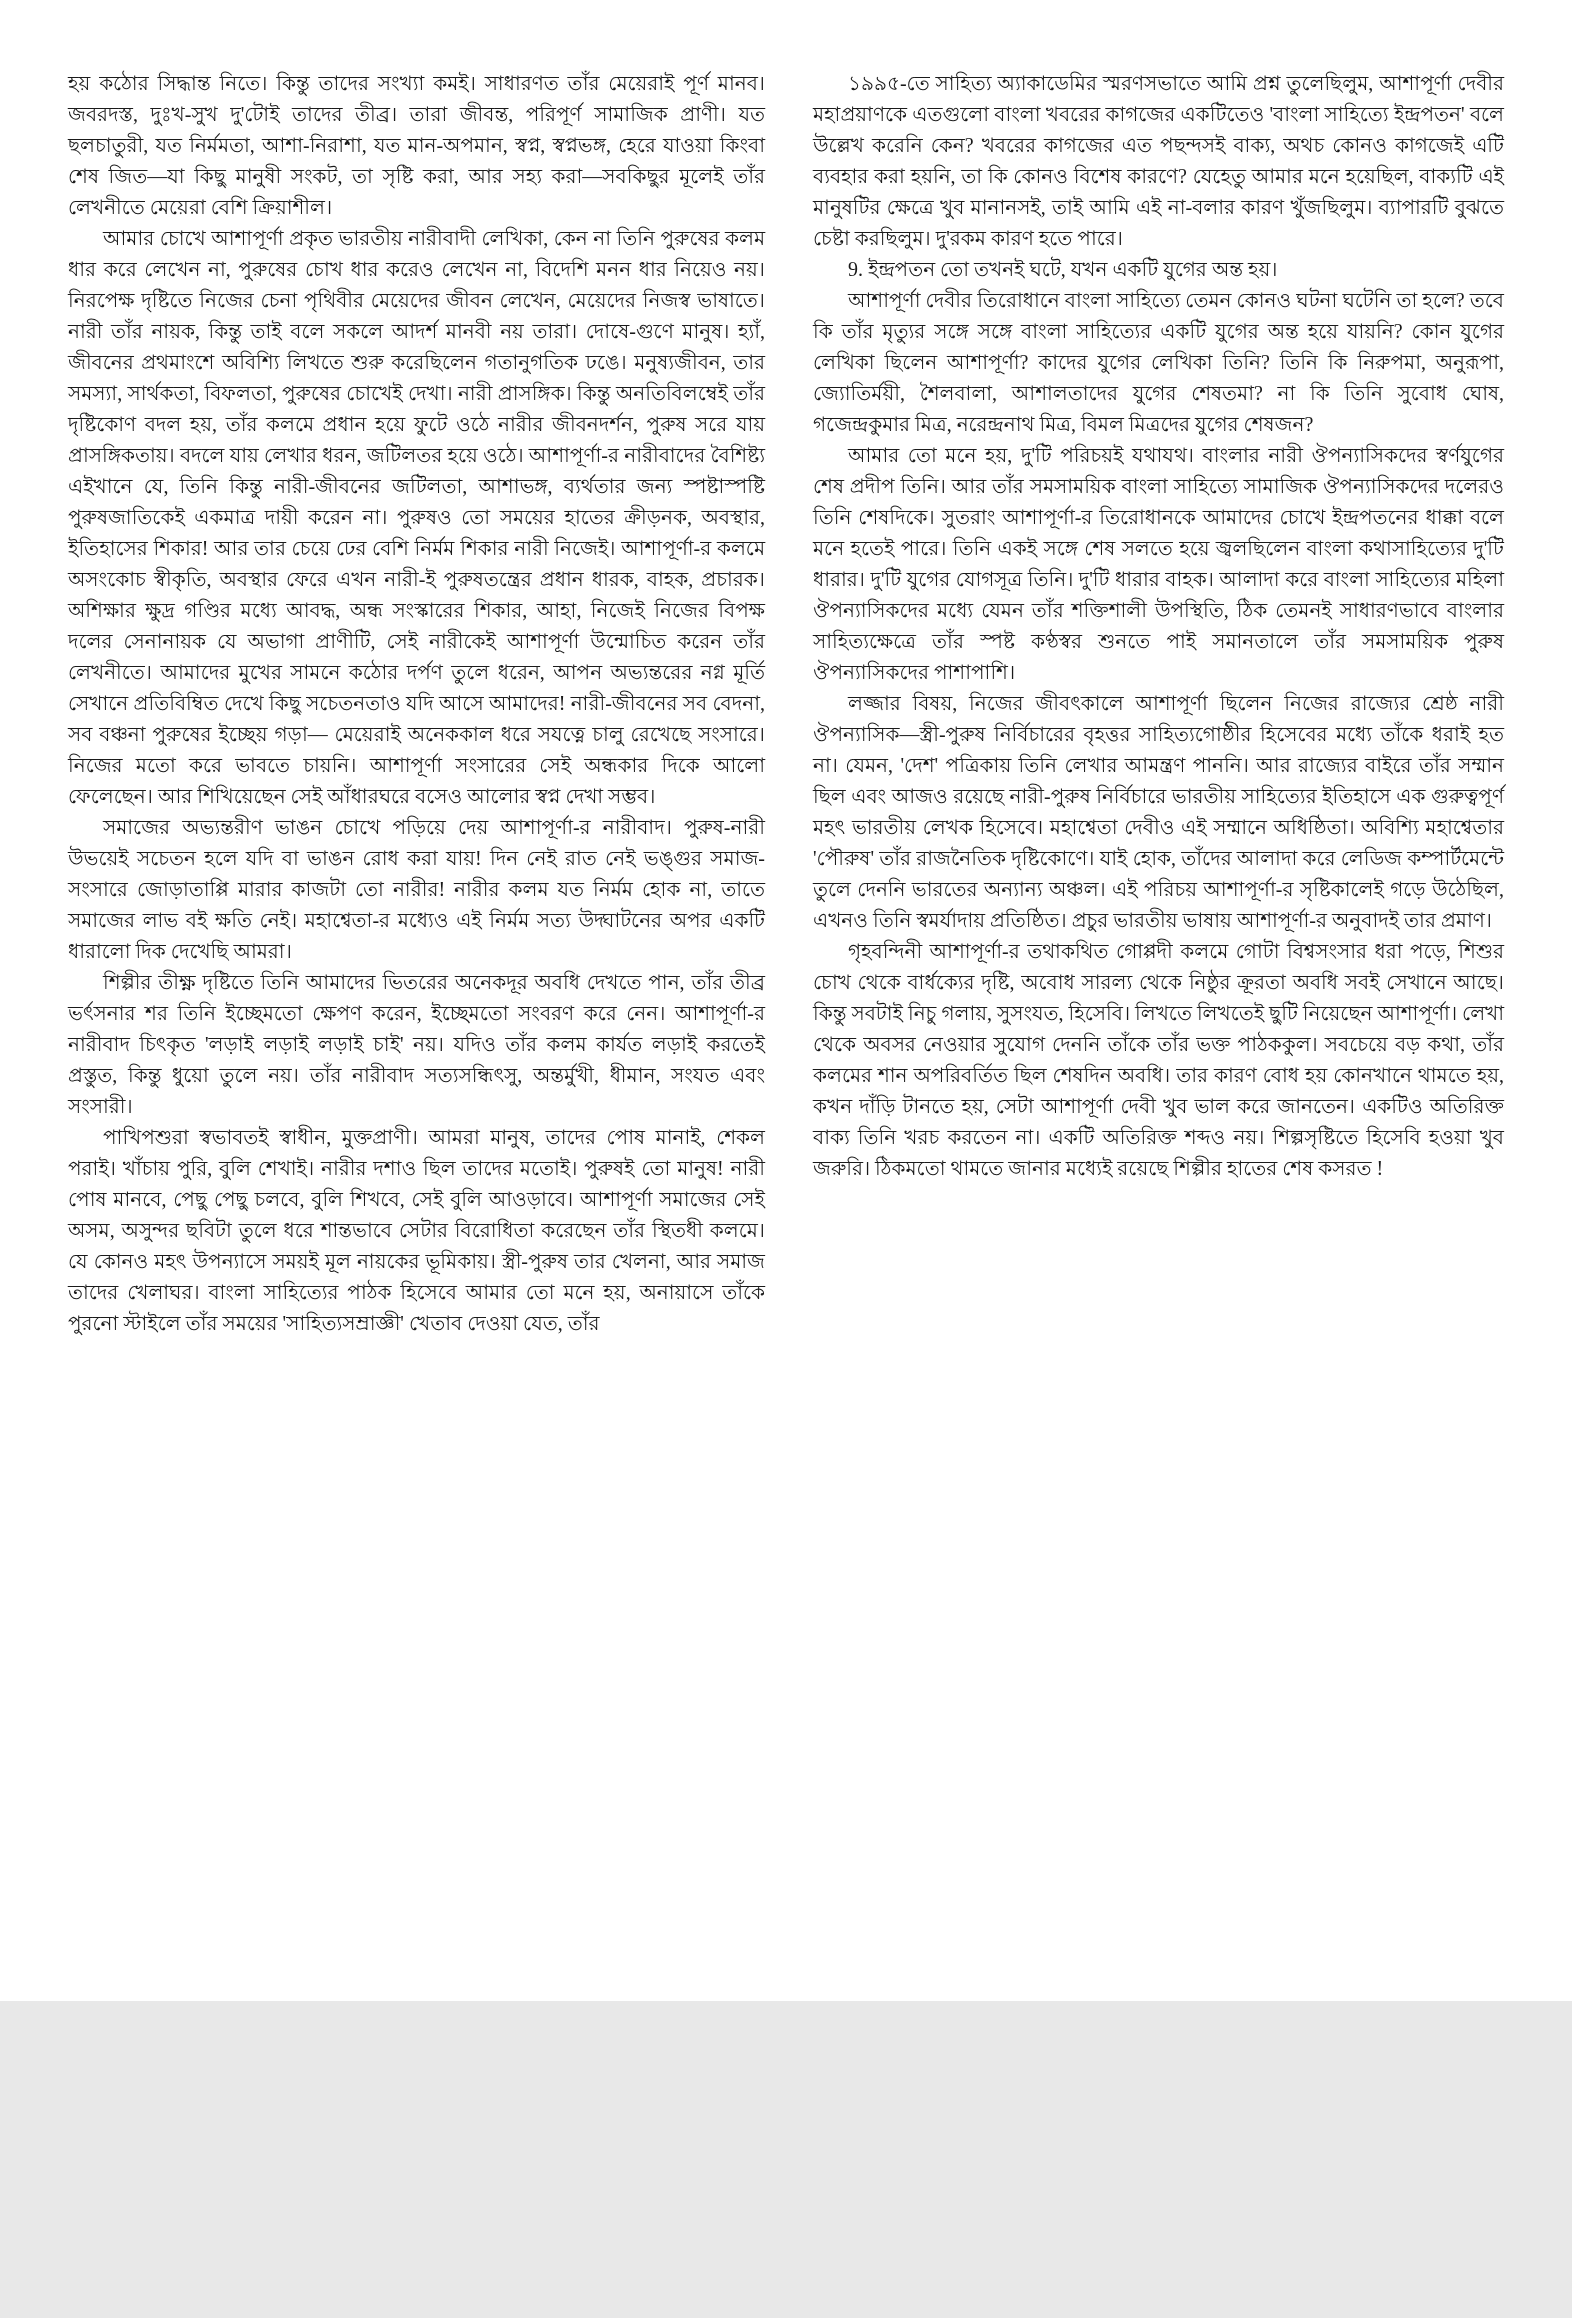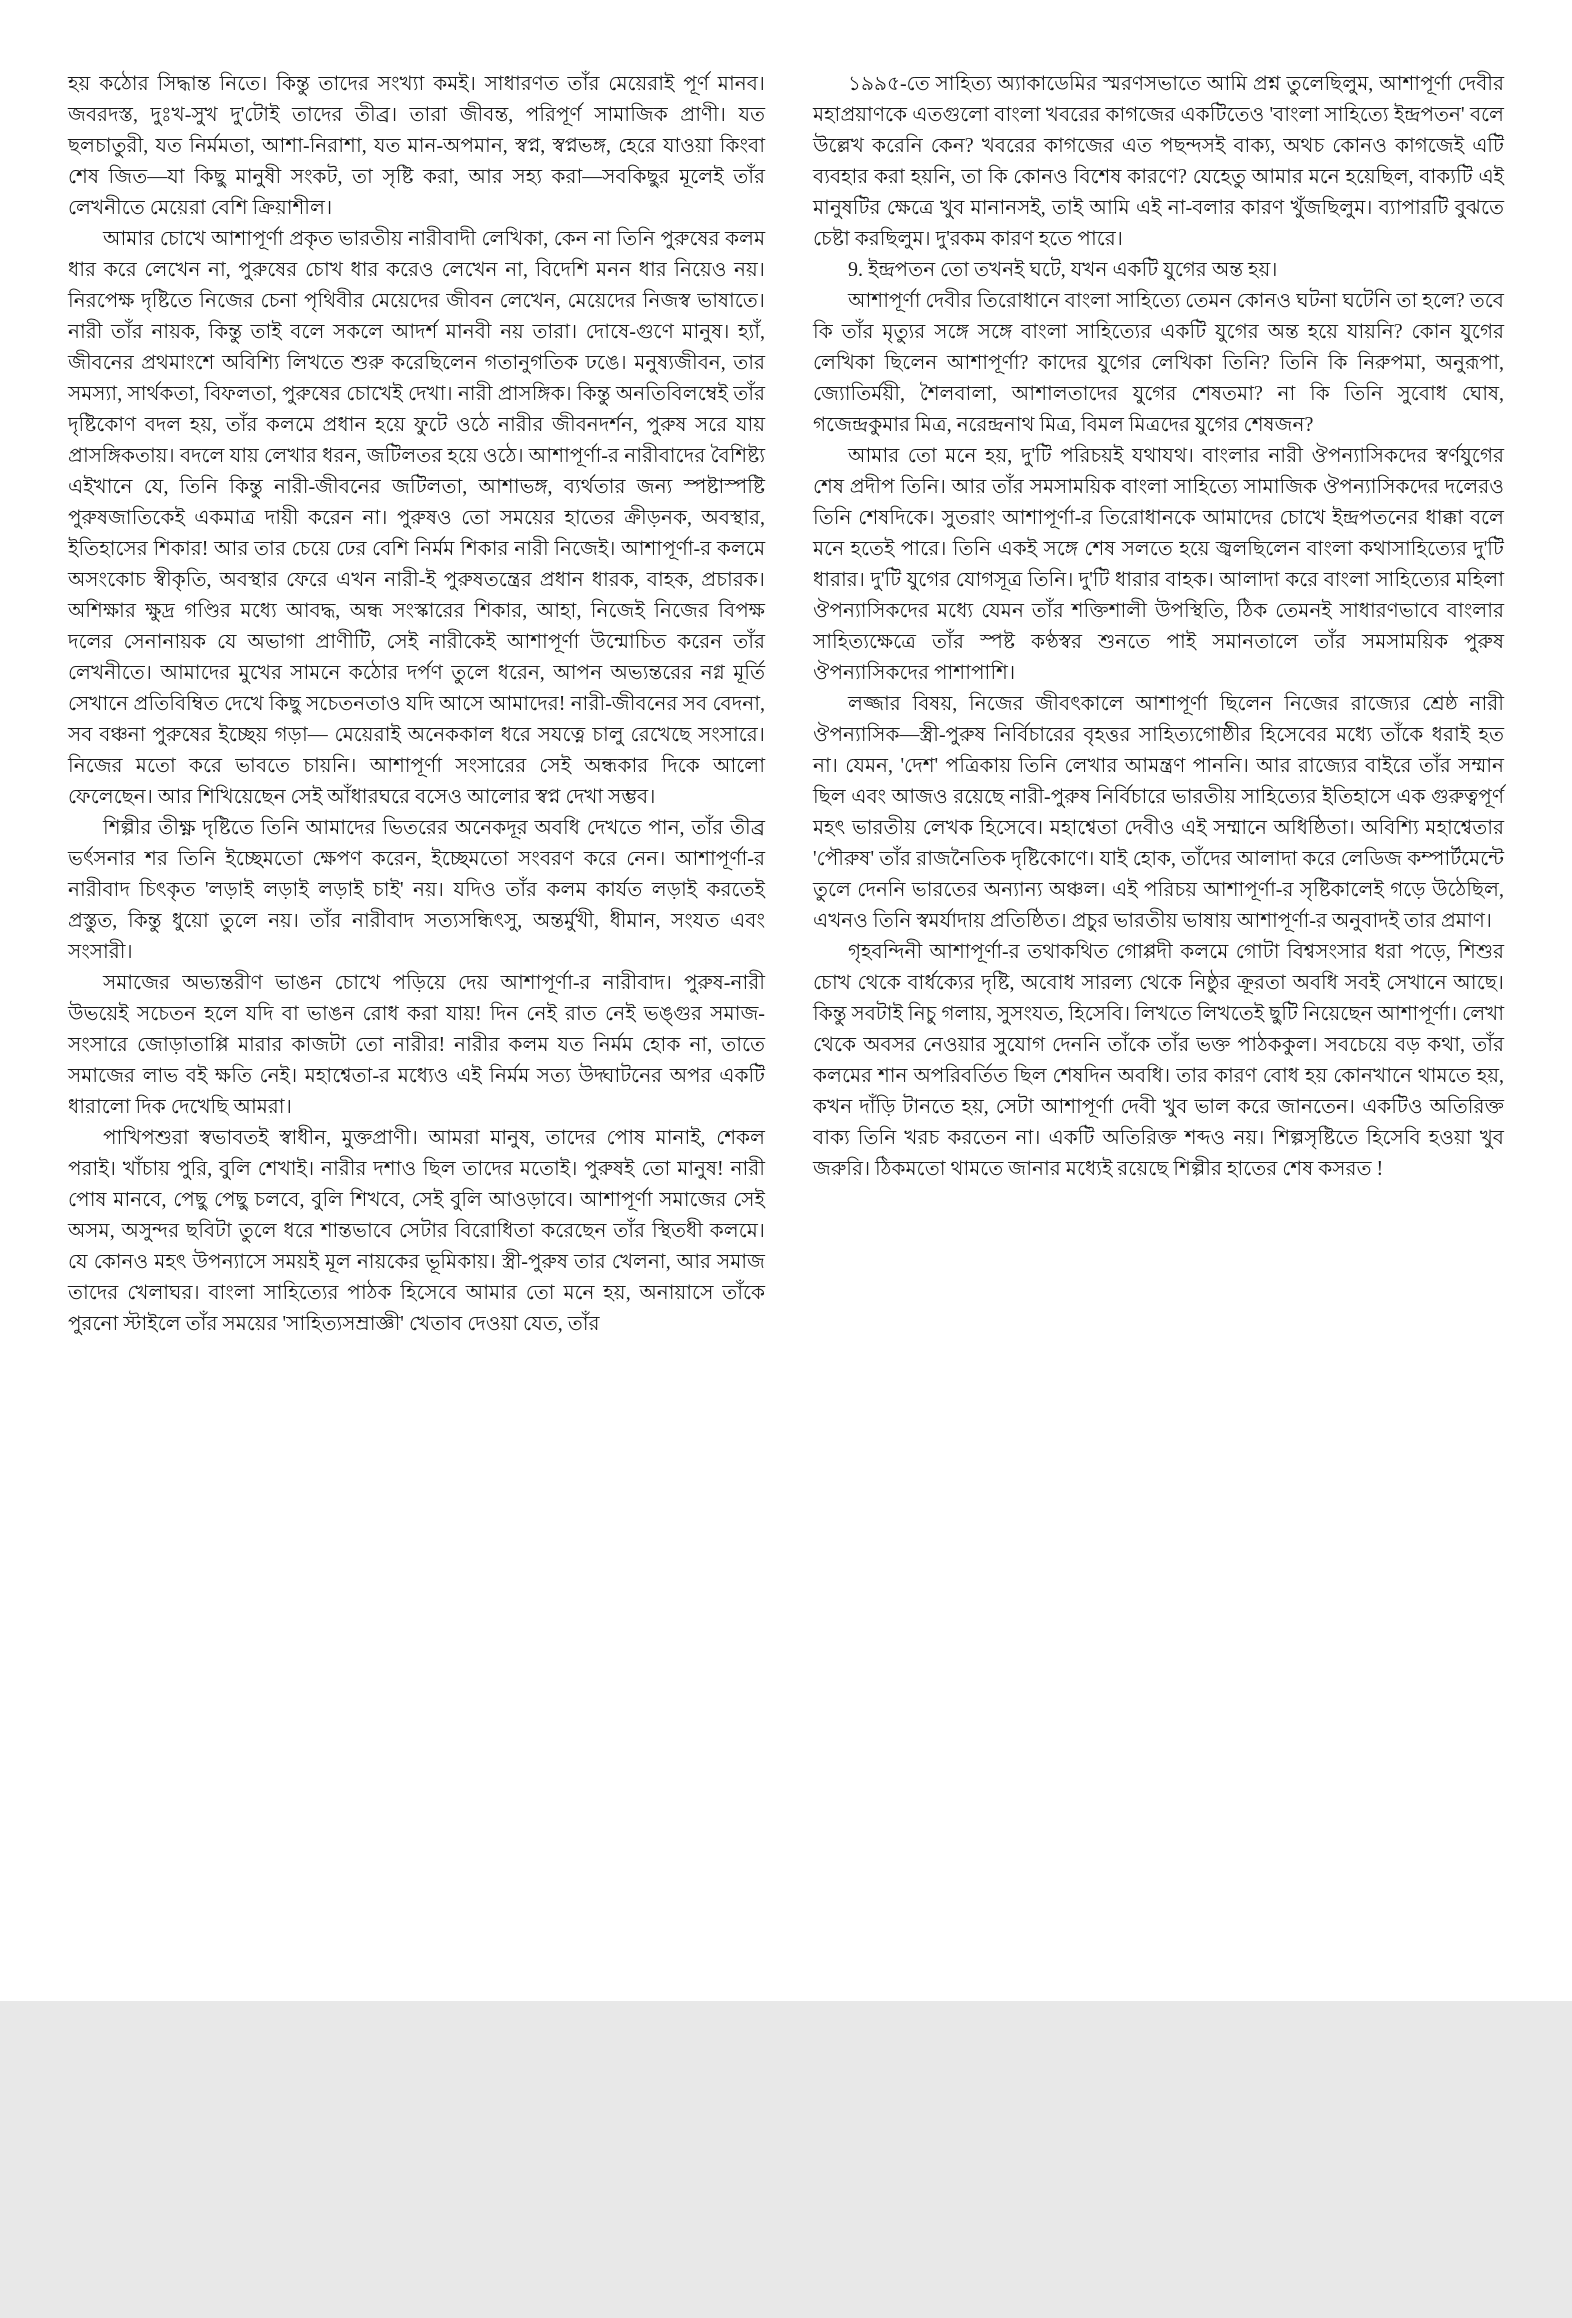--- a/index.html
+++ b/index.html
@@ -62,22 +62,22 @@
   .footer .page-num { margin-right: 14px; }
 </style>
 </head>
 <body>
 
 <div class="page">
 
   <div class="column column-left">
     <p class="cont">হয় কঠোর সিদ্ধান্ত নিতে। কিন্তু তাদের সংখ্যা কমই। সাধারণত তাঁর মেয়েরাই পূর্ণ মানব। জবরদস্ত, দুঃখ-সুখ দু'টোই তাদের তীব্র। তারা জীবন্ত, পরিপূর্ণ সামাজিক প্রাণী। যত ছলচাতুরী, যত নির্মমতা, আশা-নিরাশা, যত মান-অপমান, স্বপ্ন, স্বপ্নভঙ্গ, হেরে যাওয়া কিংবা শেষ জিত—যা কিছু মানুষী সংকট, তা সৃষ্টি করা, আর সহ্য করা—সবকিছুর মূলেই তাঁর লেখনীতে মেয়েরা বেশি ক্রিয়াশীল।</p>
     <p>আমার চোখে আশাপূর্ণা প্রকৃত ভারতীয় নারীবাদী লেখিকা, কেন না তিনি পুরুষের কলম ধার করে লেখেন না, পুরুষের চোখ ধার করেও লেখেন না, বিদেশি মনন ধার নিয়েও নয়। নিরপেক্ষ দৃষ্টিতে নিজের চেনা পৃথিবীর মেয়েদের জীবন লেখেন, মেয়েদের নিজস্ব ভাষাতে। নারী তাঁর নায়ক, কিন্তু তাই বলে সকলে আদর্শ মানবী নয় তারা। দোষে-গুণে মানুষ। হ্যাঁ, জীবনের প্রথমাংশে অবিশ্যি লিখতে শুরু করেছিলেন গতানুগতিক ঢঙে। মনুষ্যজীবন, তার সমস্যা, সার্থকতা, বিফলতা, পুরুষের চোখেই দেখা। নারী প্রাসঙ্গিক। কিন্তু অনতিবিলম্বেই তাঁর দৃষ্টিকোণ বদল হয়, তাঁর কলমে প্রধান হয়ে ফুটে ওঠে নারীর জীবনদর্শন, পুরুষ সরে যায় প্রাসঙ্গিকতায়। বদলে যায় লেখার ধরন, জটিলতর হয়ে ওঠে। আশাপূর্ণা-র নারীবাদের বৈশিষ্ট্য এইখানে যে, তিনি কিন্তু নারী-জীবনের জটিলতা, আশাভঙ্গ, ব্যর্থতার জন্য স্পষ্টাস্পষ্টি পুরুষজাতিকেই একমাত্র দায়ী করেন না। পুরুষও তো সময়ের হাতের ক্রীড়নক, অবস্থার, ইতিহাসের শিকার! আর তার চেয়ে ঢের বেশি নির্মম শিকার নারী নিজেই। আশাপূর্ণা-র কলমে অসংকোচ স্বীকৃতি, অবস্থার ফেরে এখন নারী-ই পুরুষতন্ত্রের প্রধান ধারক, বাহক, প্রচারক। অশিক্ষার ক্ষুদ্র গণ্ডির মধ্যে আবদ্ধ, অন্ধ সংস্কারের শিকার, আহা, নিজেই নিজের বিপক্ষ দলের সেনানায়ক যে অভাগা প্রাণীটি, সেই নারীকেই আশাপূর্ণা উন্মোচিত করেন তাঁর লেখনীতে। আমাদের মুখের সামনে কঠোর দর্পণ তুলে ধরেন, আপন অভ্যন্তরের নগ্ন মূর্তি সেখানে প্রতিবিম্বিত দেখে কিছু সচেতনতাও যদি আসে আমাদের! নারী-জীবনের সব বেদনা, সব বঞ্চনা পুরুষের ইচ্ছেয় গড়া— মেয়েরাই অনেককাল ধরে সযত্নে চালু রেখেছে সংসারে। নিজের মতো করে ভাবতে চায়নি। আশাপূর্ণা সংসারের সেই অন্ধকার দিকে আলো ফেলেছেন। আর শিখিয়েছেন সেই আঁধারঘরে বসেও আলোর স্বপ্ন দেখা সম্ভব।</p>
+    <p>সমাজের অভ্যন্তরীণ ভাঙন চোখে পড়িয়ে দেয় আশাপূর্ণা-র নারীবাদ। পুরুষ-নারী উভয়েই সচেতন হলে যদি বা ভাঙন রোধ করা যায়! দিন নেই রাত নেই ভঙ্গুর সমাজ-সংসারে জোড়াতাপ্পি মারার কাজটা তো নারীর! নারীর কলম যত নির্মম হোক না, তাতে সমাজের লাভ বই ক্ষতি নেই। মহাশ্বেতা-র মধ্যেও এই নির্মম সত্য উদ্ঘাটনের অপর একটি ধারালো দিক দেখেছি আমরা।</p>
     <p>শিল্পীর তীক্ষ্ণ দৃষ্টিতে তিনি আমাদের ভিতরের অনেকদূর অবধি দেখতে পান, তাঁর তীব্র ভর্ৎসনার শর তিনি ইচ্ছেমতো ক্ষেপণ করেন, ইচ্ছেমতো সংবরণ করে নেন। আশাপূর্ণা-র নারীবাদ চিৎকৃত 'লড়াই লড়াই লড়াই চাই' নয়। যদিও তাঁর কলম কার্যত লড়াই করতেই প্রস্তুত, কিন্তু ধুয়ো তুলে নয়। তাঁর নারীবাদ সত্যসন্ধিৎসু, অন্তর্মুখী, ধীমান, সংযত এবং সংসারী।</p>
-    <p>সমাজের অভ্যন্তরীণ ভাঙন চোখে পড়িয়ে দেয় আশাপূর্ণা-র নারীবাদ। পুরুষ-নারী উভয়েই সচেতন হলে যদি বা ভাঙন রোধ করা যায়! দিন নেই রাত নেই ভঙ্গুর সমাজ-সংসারে জোড়াতাপ্পি মারার কাজটা তো নারীর! নারীর কলম যত নির্মম হোক না, তাতে সমাজের লাভ বই ক্ষতি নেই। মহাশ্বেতা-র মধ্যেও এই নির্মম সত্য উদ্ঘাটনের অপর একটি ধারালো দিক দেখেছি আমরা।</p>
     <p>পাখিপশুরা স্বভাবতই স্বাধীন, মুক্তপ্রাণী। আমরা মানুষ, তাদের পোষ মানাই, শেকল পরাই। খাঁচায় পুরি, বুলি শেখাই। নারীর দশাও ছিল তাদের মতোই। পুরুষই তো মানুষ! নারী পোষ মানবে, পেছু পেছু চলবে, বুলি শিখবে, সেই বুলি আওড়াবে। আশাপূর্ণা সমাজের সেই অসম, অসুন্দর ছবিটা তুলে ধরে শান্তভাবে সেটার বিরোধিতা করেছেন তাঁর স্থিতধী কলমে। যে কোনও মহৎ উপন্যাসে সময়ই মূল নায়কের ভূমিকায়। স্ত্রী-পুরুষ তার খেলনা, আর সমাজ তাদের খেলাঘর। বাংলা সাহিত্যের পাঠক হিসেবে আমার তো মনে হয়, অনায়াসে তাঁকে পুরনো স্টাইলে তাঁর সময়ের 'সাহিত্যসম্রাজ্ঞী' খেতাব দেওয়া যেত, তাঁর</p>
   </div>
 
   <div class="column column-right">
     <p>১৯৯৫-তে সাহিত্য অ্যাকাডেমির স্মরণসভাতে আমি প্রশ্ন তুলেছিলুম, আশাপূর্ণা দেবীর মহাপ্রয়াণকে এতগুলো বাংলা খবরের কাগজের একটিতেও 'বাংলা সাহিত্যে ইন্দ্রপতন' বলে উল্লেখ করেনি কেন? খবরের কাগজের এত পছন্দসই বাক্য, অথচ কোনও কাগজেই এটি ব্যবহার করা হয়নি, তা কি কোনও বিশেষ কারণে? যেহেতু আমার মনে হয়েছিল, বাক্যটি এই মানুষটির ক্ষেত্রে খুব মানানসই, তাই আমি এই না-বলার কারণ খুঁজছিলুম। ব্যাপারটি বুঝতে চেষ্টা করছিলুম। দু'রকম কারণ হতে পারে।</p>
     <p>9. ইন্দ্রপতন তো তখনই ঘটে, যখন একটি যুগের অন্ত হয়।</p>
     <p>আশাপূর্ণা দেবীর তিরোধানে বাংলা সাহিত্যে তেমন কোনও ঘটনা ঘটেনি তা হলে? তবে কি তাঁর মৃত্যুর সঙ্গে সঙ্গে বাংলা সাহিত্যের একটি যুগের অন্ত হয়ে যায়নি? কোন যুগের লেখিকা ছিলেন আশাপূর্ণা? কাদের যুগের লেখিকা তিনি? তিনি কি নিরুপমা, অনুরূপা, জ্যোতির্ময়ী, শৈলবালা, আশালতাদের যুগের শেষতমা? না কি তিনি সুবোধ ঘোষ, গজেন্দ্রকুমার মিত্র, নরেন্দ্রনাথ মিত্র, বিমল মিত্রদের যুগের শেষজন?</p>
     <p>আমার তো মনে হয়, দু'টি পরিচয়ই যথাযথ। বাংলার নারী ঔপন্যাসিকদের স্বর্ণযুগের শেষ প্রদীপ তিনি। আর তাঁর সমসাময়িক বাংলা সাহিত্যে সামাজিক ঔপন্যাসিকদের দলেরও তিনি শেষদিকে। সুতরাং আশাপূর্ণা-র তিরোধানকে আমাদের চোখে ইন্দ্রপতনের ধাক্কা বলে মনে হতেই পারে। তিনি একই সঙ্গে শেষ সলতে হয়ে জ্বলছিলেন বাংলা কথাসাহিত্যের দু'টি ধারার। দু'টি যুগের যোগসূত্র তিনি। দু'টি ধারার বাহক। আলাদা করে বাংলা সাহিত্যের মহিলা ঔপন্যাসিকদের মধ্যে যেমন তাঁর শক্তিশালী উপস্থিতি, ঠিক তেমনই সাধারণভাবে বাংলার সাহিত্যক্ষেত্রে তাঁর স্পষ্ট কণ্ঠস্বর শুনতে পাই সমানতালে তাঁর সমসাময়িক পুরুষ ঔপন্যাসিকদের পাশাপাশি।</p>
     <p>লজ্জার বিষয়, নিজের জীবৎকালে আশাপূর্ণা ছিলেন নিজের রাজ্যের শ্রেষ্ঠ নারী ঔপন্যাসিক—স্ত্রী-পুরুষ নির্বিচারের বৃহত্তর সাহিত্যগোষ্ঠীর হিসেবের মধ্যে তাঁকে ধরাই হত না। যেমন, 'দেশ' পত্রিকায় তিনি লেখার আমন্ত্রণ পাননি। আর রাজ্যের বাইরে তাঁর সম্মান ছিল এবং আজও রয়েছে নারী-পুরুষ নির্বিচারে ভারতীয় সাহিত্যের ইতিহাসে এক গুরুত্বপূর্ণ মহৎ ভারতীয় লেখক হিসেবে। মহাশ্বেতা দেবীও এই সম্মানে অধিষ্ঠিতা। অবিশ্যি মহাশ্বেতার 'পৌরুষ' তাঁর রাজনৈতিক দৃষ্টিকোণে। যাই হোক, তাঁদের আলাদা করে লেডিজ কম্পার্টমেন্টে তুলে দেননি ভারতের অন্যান্য অঞ্চল। এই পরিচয় আশাপূর্ণা-র সৃষ্টিকালেই গড়ে উঠেছিল, এখনও তিনি স্বমর্যাদায় প্রতিষ্ঠিত। প্রচুর ভারতীয় ভাষায় আশাপূর্ণা-র অনুবাদই তার প্রমাণ।</p>
     <p>গৃহবন্দিনী আশাপূর্ণা-র তথাকথিত গোপ্পদী কলমে গোটা বিশ্বসংসার ধরা পড়ে, শিশুর চোখ থেকে বার্ধক্যের দৃষ্টি, অবোধ সারল্য থেকে নিষ্ঠুর ক্রূরতা অবধি সবই সেখানে আছে। কিন্তু সবটাই নিচু গলায়, সুসংযত, হিসেবি। লিখতে লিখতেই ছুটি নিয়েছেন আশাপূর্ণা। লেখা থেকে অবসর নেওয়ার সুযোগ দেননি তাঁকে তাঁর ভক্ত পাঠককুল। সবচেয়ে বড় কথা, তাঁর কলমের শান অপরিবর্তিত ছিল শেষদিন অবধি। তার কারণ বোধ হয় কোনখানে থামতে হয়, কখন দাঁড়ি টানতে হয়, সেটা আশাপূর্ণা দেবী খুব ভাল করে জানতেন। একটিও অতিরিক্ত বাক্য তিনি খরচ করতেন না। একটি অতিরিক্ত শব্দও নয়। শিল্পসৃষ্টিতে হিসেবি হওয়া খুব জরুরি। ঠিকমতো থামতে জানার মধ্যেই রয়েছে শিল্পীর হাতের শেষ কসরত !</p>

